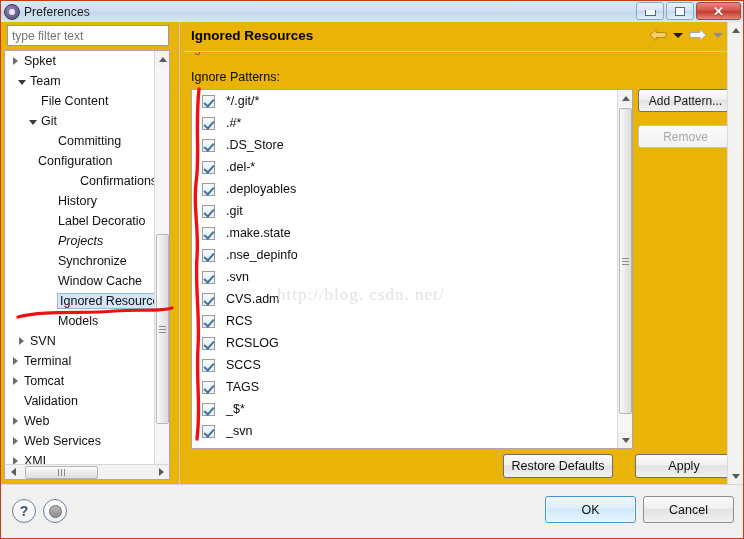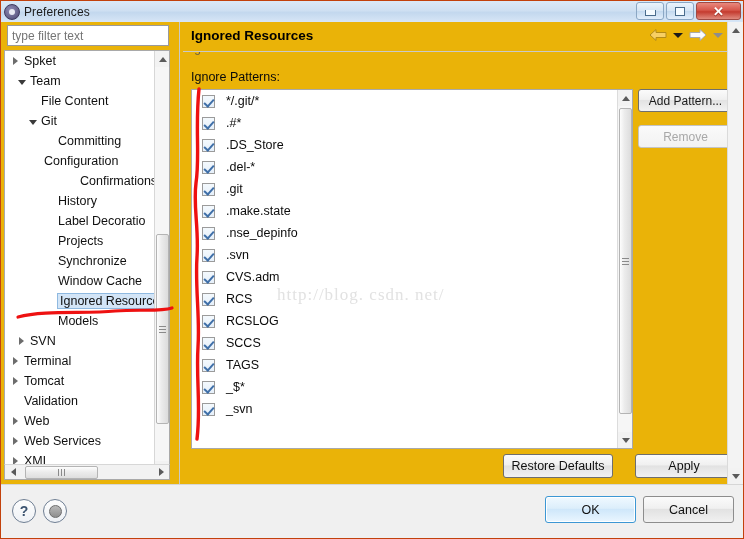--- a/index.html
+++ b/index.html
@@ -444,37 +444,37 @@
           <span class="tree-label">File Content</span>
         </div>
         <div class="tree-item" style="padding-left: 21px;">
           <span class="tw expanded"></span>
           <span class="tree-label">Git</span>
         </div>
         <div class="tree-item" style="padding-left: 38px;">
           <span class="tw none"></span>
           <span class="tree-label">Committing</span>
         </div>
-        <div class="tree-item" style="padding-left: 24px;">
+        <div class="tree-item" style="padding-left: 18px;">
           <span class="tw none"></span>
           <span class="tree-label">Configuration</span>
         </div>
         <div class="tree-item" style="padding-left: 60px;">
           <span class="tw none"></span>
           <span class="tree-label">Confirmations a</span>
         </div>
         <div class="tree-item" style="padding-left: 38px;">
           <span class="tw none"></span>
           <span class="tree-label">History</span>
         </div>
         <div class="tree-item" style="padding-left: 38px;">
           <span class="tw none"></span>
           <span class="tree-label">Label Decoratio</span>
         </div>
-        <div class="tree-item" style="padding-left: 38px;">
+        <div class="tree-item" style="padding-left: 38px; font-style: italic;">
           <span class="tw none"></span>
           <span class="tree-label">Projects</span>
         </div>
         <div class="tree-item" style="padding-left: 38px;">
           <span class="tw none"></span>
           <span class="tree-label">Synchronize</span>
         </div>
         <div class="tree-item" style="padding-left: 38px;">
           <span class="tw none"></span>
           <span class="tree-label">Window Cache</span>
@@ -583,20 +583,24 @@
           <div class="pattern-row">
             <span class="cbox"></span>
             <span>.DS_Store</span>
           </div>
           <div class="pattern-row">
             <span class="cbox"></span>
             <span>.del-*</span>
           </div>
           <div class="pattern-row">
             <span class="cbox"></span>
+            <span>.deployables</span>
+          </div>
+          <div class="pattern-row">
+            <span class="cbox"></span>
             <span>.git</span>
           </div>
           <div class="pattern-row">
             <span class="cbox"></span>
             <span>.make.state</span>
           </div>
           <div class="pattern-row">
             <span class="cbox"></span>
             <span>.nse_depinfo</span>
           </div>

